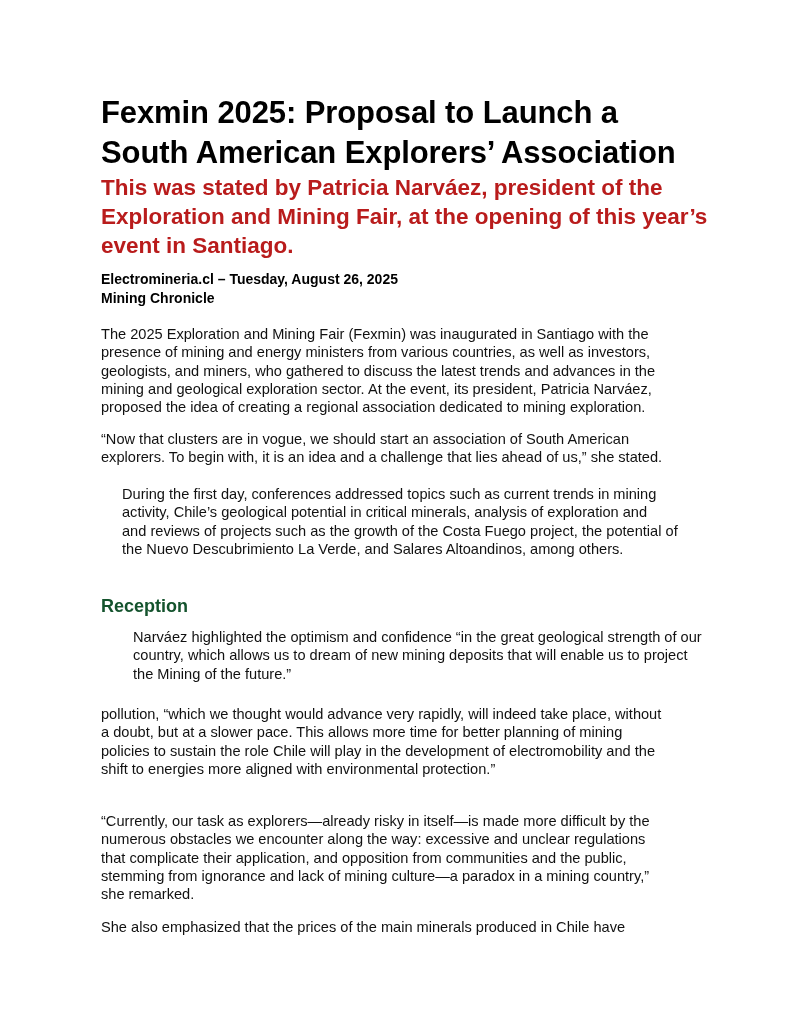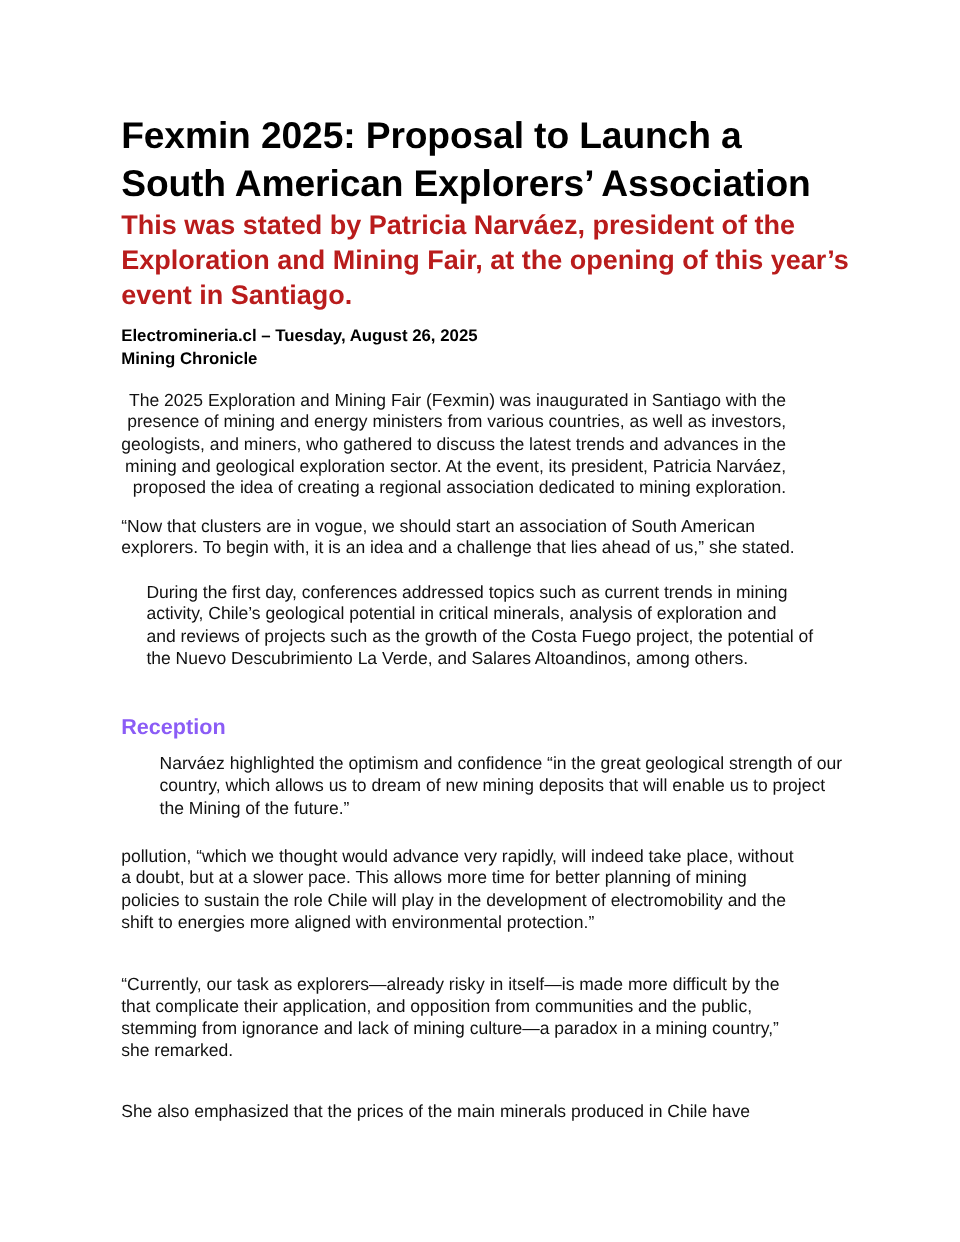--- a/index.html
+++ b/index.html
@@ -64,21 +64,21 @@
       color: #111;
     }
     .section-heading {
       position: absolute;
       left: 0;
       top: 595px;
       margin: 0;
       font-size: 18px;
       font-weight: bold;
       line-height: 22px;
-      color: #8b5cf6;
+      color: #14532d;
     }
     .line { display: block; }
   </style>
 </head>
 <body>
 
 <div class="page">
 
   <h1 class="title">
     <span class="line">Fexmin 2025: Proposal to Launch a</span>
@@ -89,21 +89,21 @@
     <span class="line">This was stated by Patricia Narváez, president of the</span>
     <span class="line">Exploration and Mining Fair, at the opening of this year’s</span>
     <span class="line">event in Santiago.</span>
   </h2>
 
   <div class="byline">
     <span class="line">Electromineria.cl – Tuesday, August 26, 2025</span>
     <span class="line">Mining Chronicle</span>
   </div>
 
-  <p class="para" style="top:325px;text-align:right;">
+  <p class="para" style="top:325px;">
     <span class="line">The 2025 Exploration and Mining Fair (Fexmin) was inaugurated in Santiago with the</span>
     <span class="line">presence of mining and energy ministers from various countries, as well as investors,</span>
     <span class="line">geologists, and miners, who gathered to discuss the latest trends and advances in the</span>
     <span class="line">mining and geological exploration sector. At the event, its president, Patricia Narváez,</span>
     <span class="line">proposed the idea of creating a regional association dedicated to mining exploration.</span>
   </p>
 
   <p class="para" style="top:430px;">
     <span class="line">“Now that clusters are in vogue, we should start an association of South American</span>
     <span class="line">explorers. To begin with, it is an idea and a challenge that lies ahead of us,” she stated.</span>
@@ -126,20 +126,21 @@
 
   <p class="para" style="top:705px;">
     <span class="line">pollution, “which we thought would advance very rapidly, will indeed take place, without</span>
     <span class="line">a doubt, but at a slower pace. This allows more time for better planning of mining</span>
     <span class="line">policies to sustain the role Chile will play in the development of electromobility and the</span>
     <span class="line">shift to energies more aligned with environmental protection.”</span>
   </p>
 
   <p class="para" style="top:812px;">
     <span class="line">“Currently, our task as explorers—already risky in itself—is made more difficult by the</span>
+    <span class="line">numerous obstacles we encounter along the way: excessive and unclear regulations</span>
     <span class="line">that complicate their application, and opposition from communities and the public,</span>
     <span class="line">stemming from ignorance and lack of mining culture—a paradox in a mining country,”</span>
     <span class="line">she remarked.</span>
   </p>
 
   <p class="para" style="top:918px;">
     <span class="line">She also emphasized that the prices of the main minerals produced in Chile have</span>
   </p>
 
 </div>

